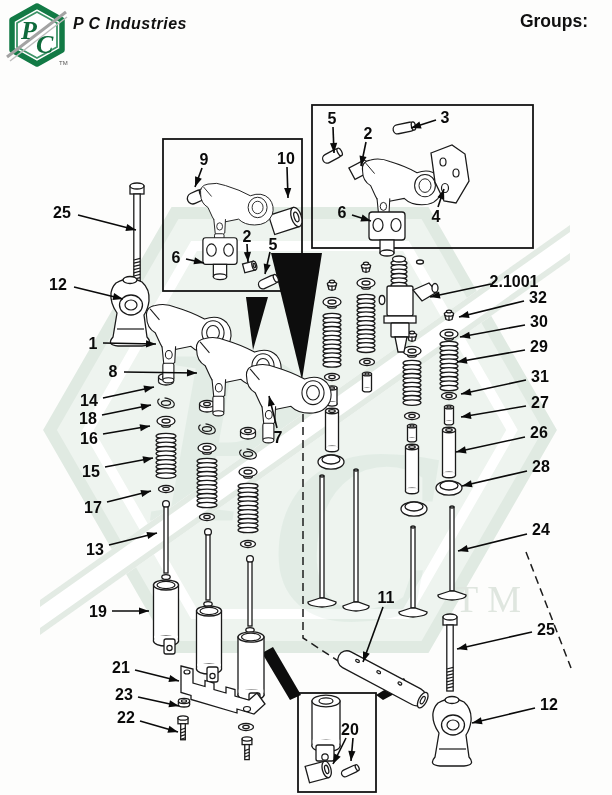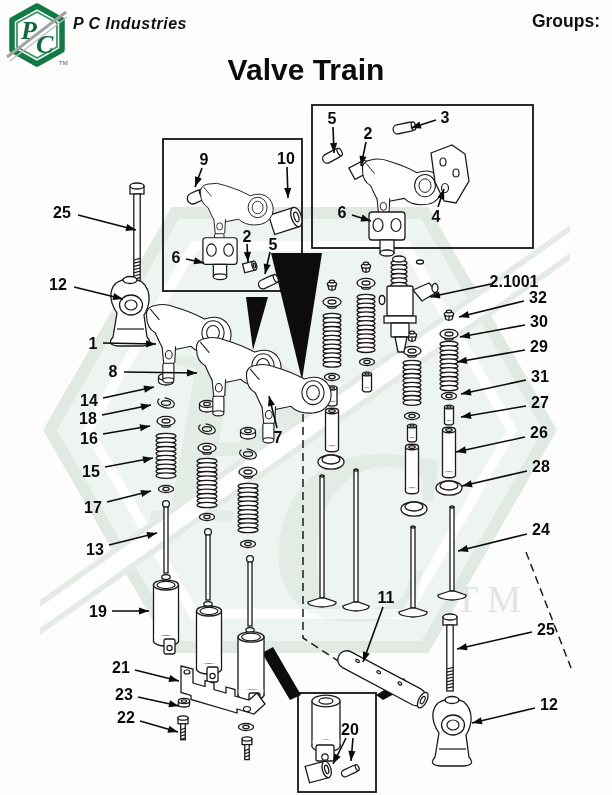--- a/index.html
+++ b/index.html
@@ -1,20 +1,20 @@
 <!DOCTYPE html>
 <html><head>
 <meta charset="utf-8">
 <style>
   html,body{margin:0;padding:0;background:#e9e9e9;}
   .page{position:relative;width:612px;height:795px;background:#fdfdfc;overflow:hidden;
         font-family:"Liberation Sans",sans-serif;margin:0 auto;}
   .hdr-company{position:absolute;left:73px;top:15px;font-size:16px;font-weight:bold;
         font-style:italic;color:#101010;letter-spacing:.5px;}
-  .hdr-groups{position:absolute;right:12px;top:11px;text-align:left;font-weight:bold;
+  .hdr-groups{position:absolute;right:24px;top:11px;text-align:left;font-weight:bold;
         font-size:17.5px;color:#101010;line-height:1.2;}
   .hdr-title{position:absolute;left:0;right:0;top:53px;text-align:center;font-size:30px;
         font-weight:bold;color:#0c0c0c;}
   .logo{position:absolute;left:6px;top:3px;width:62px;height:64px;}
   svg.fig{position:absolute;left:0;top:0;}
   .wh{fill:#ffffff;stroke:#1a1a1a;stroke-width:1.3;}
   .ln{fill:none;stroke:#1a1a1a;stroke-width:1.2;}
   .blk{fill:#0d0d0d;stroke:none;}
   .box{fill:none;stroke:#141414;stroke-width:1.8;}
   .dash{fill:none;stroke:#1d1d1d;stroke-width:1.5;stroke-dasharray:8 5;}
@@ -794,15 +794,14 @@
     <line x1="4" y1="58" x2="61" y2="14" stroke="#bdbdbd" stroke-width="1.5"></line>
     <text x="15" y="36" font-family="Liberation Serif, serif" font-style="italic" font-weight="bold" font-size="26" fill="#0f6b3c">P</text>
     <text x="30" y="50" font-family="Liberation Serif, serif" font-style="italic" font-weight="bold" font-size="26" fill="#0f6b3c">C</text>
     <text x="53" y="62" font-family="Liberation Sans, sans-serif" font-size="6" fill="#555">TM</text>
   </svg>
 </div>
 <div class="hdr-company">P C Industries</div>
 <div class="hdr-groups">
   <div>Groups:</div>
 </div>
-<div class="hdr-title">Valve Train</div>
 
 </div>
 
 </body></html>

